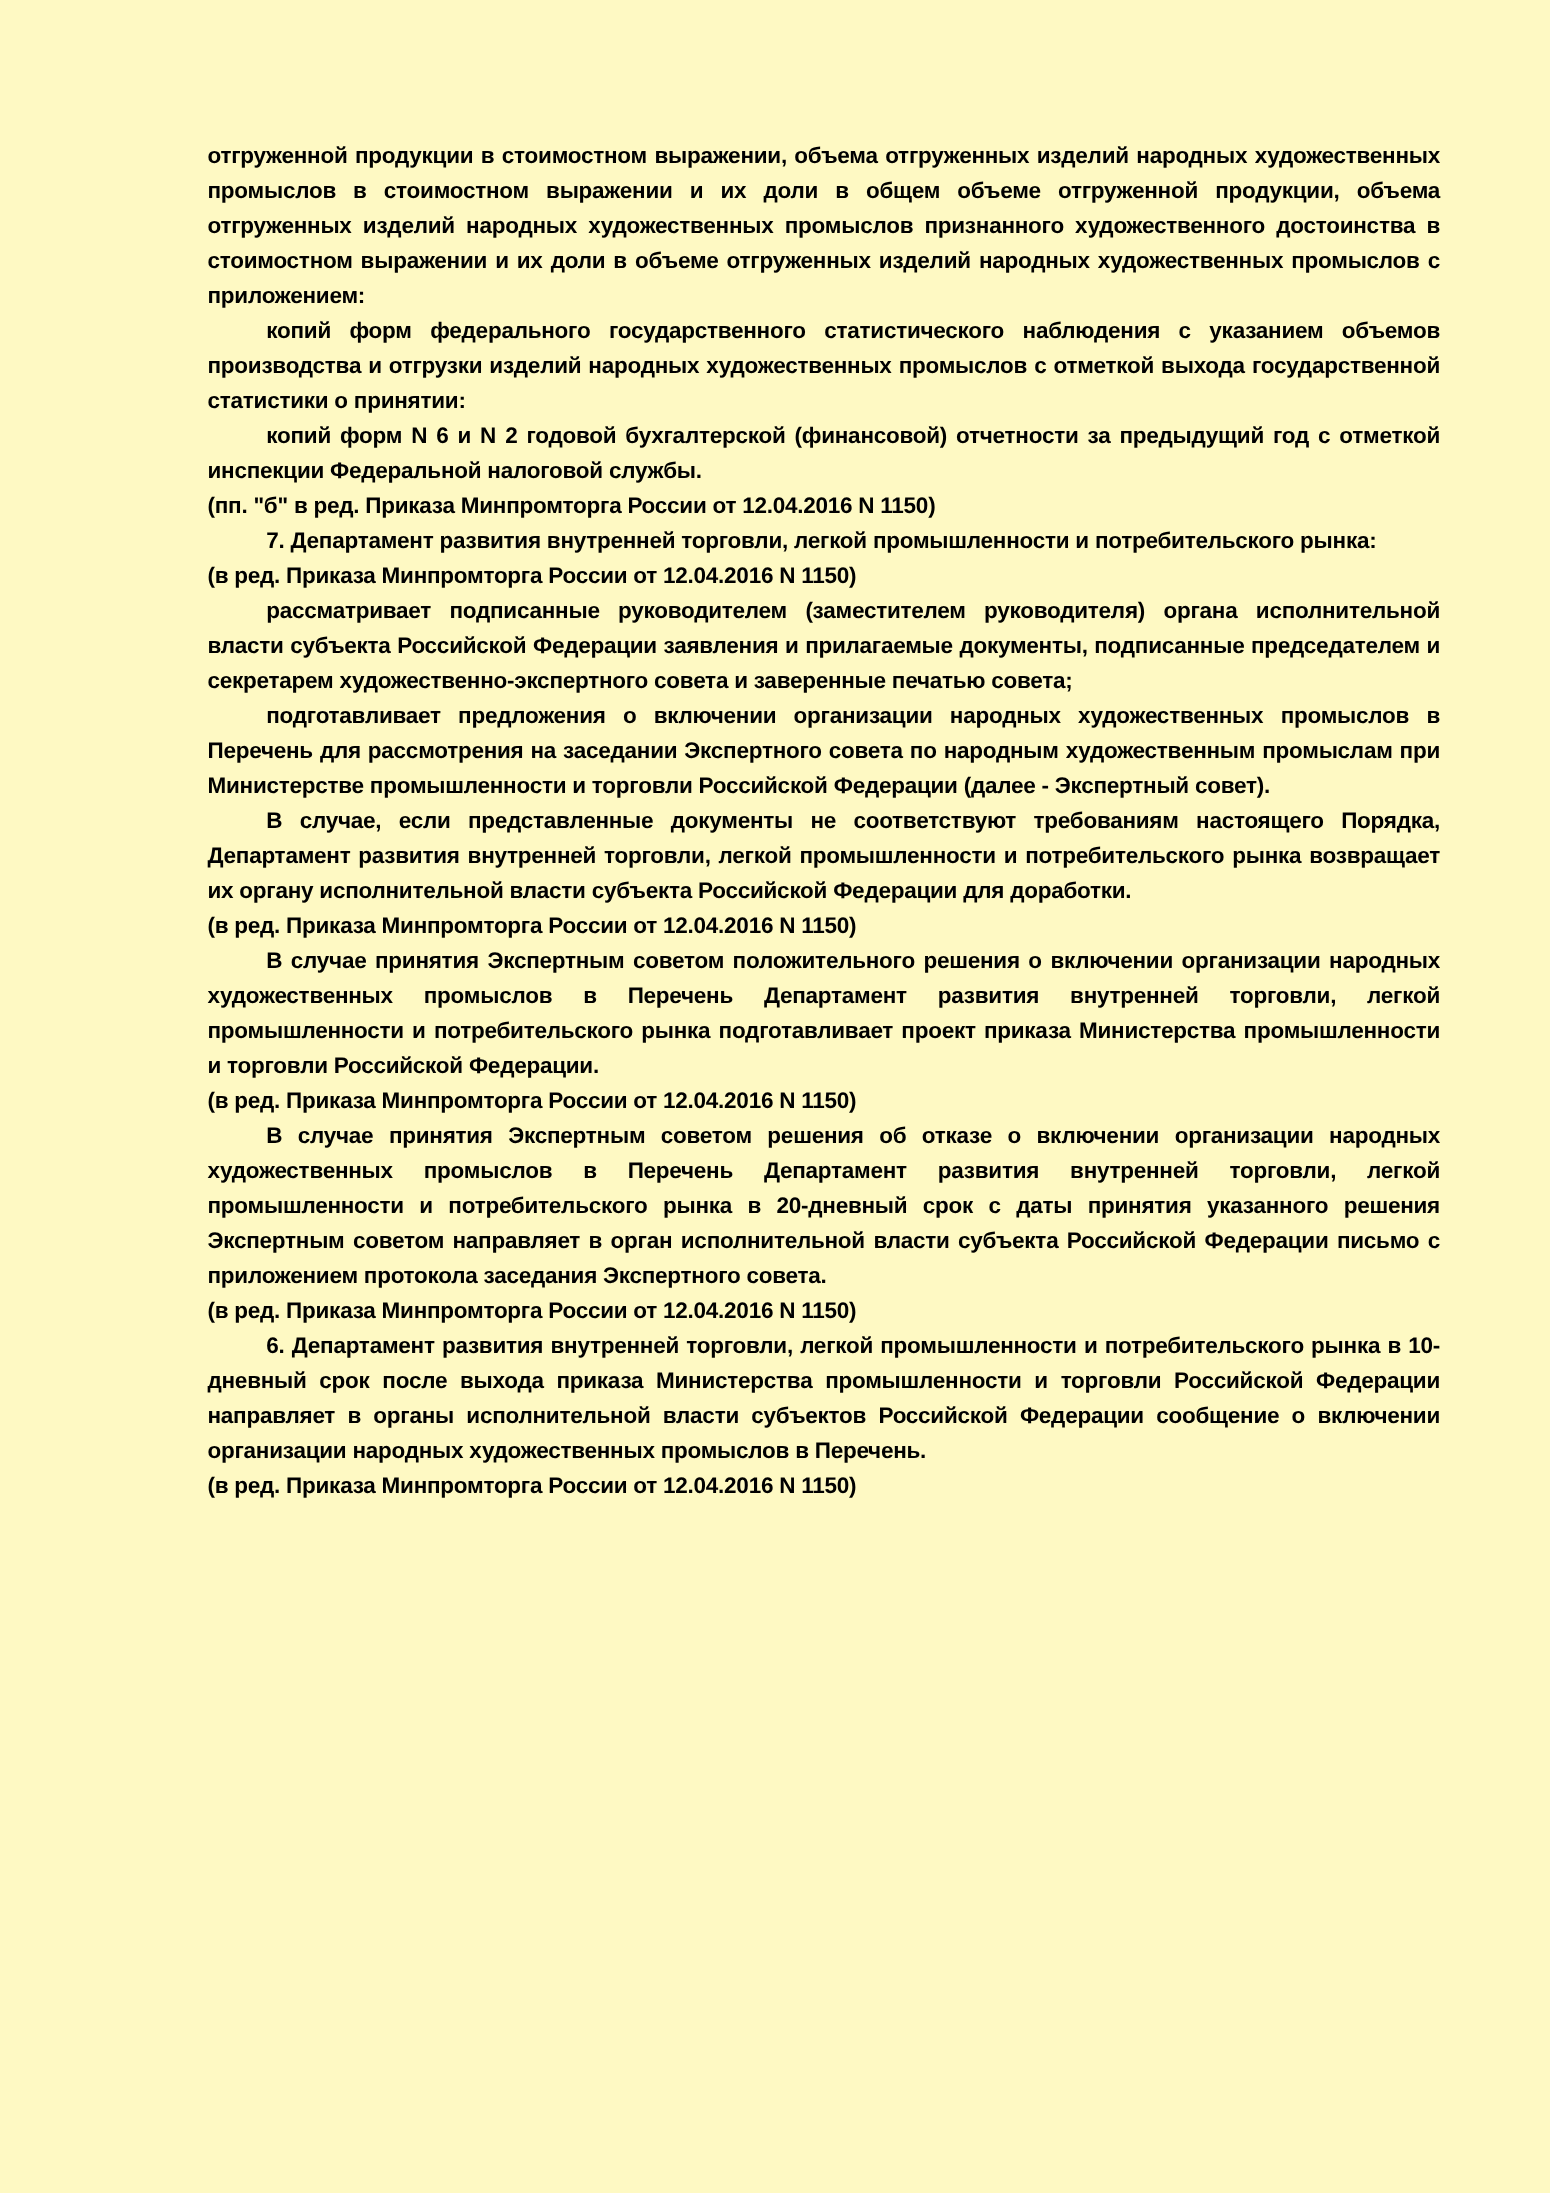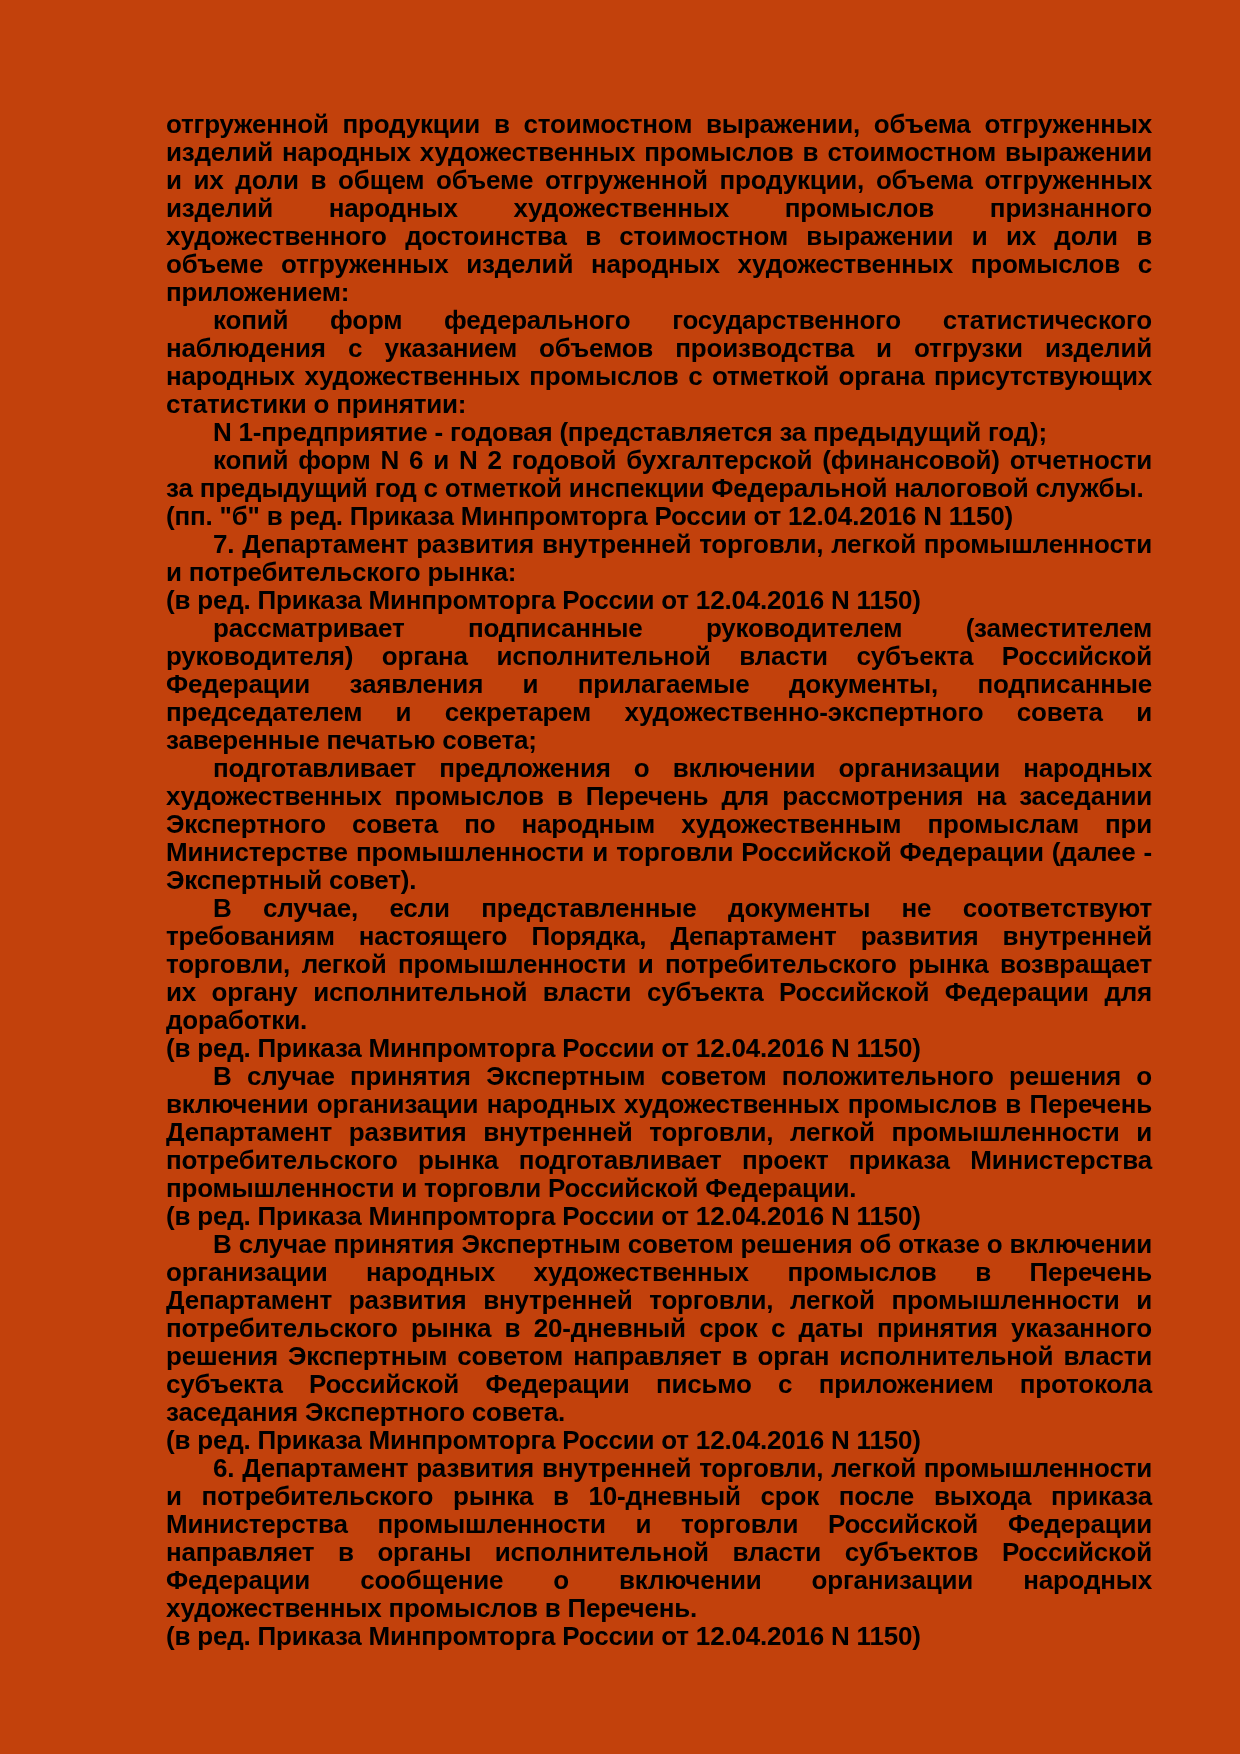--- a/index.html
+++ b/index.html
@@ -6,26 +6,26 @@
   html, body {
     margin: 0;
     padding: 0;
     background: #ffffff;
   }
   .page {
     position: relative;
     width: 1240px;
     height: 1754px;
     box-sizing: border-box;
-    background: #c2410c;
+    background: #fef9c3;
     color: #000000;
     padding: 110px 88px 0 166px;
     font-family: "Liberation Sans", sans-serif;
     font-weight: bold;
-    font-size: 26px;
+    font-size: 18px;
     line-height: 28px;
     letter-spacing: -0.2px;
     text-align: justify;
     overflow: hidden;
   }
   .page p {
     margin: 0;
     padding: 0;
   }
   p.ind {
@@ -33,22 +33,21 @@
   }
   p.cont, p.note {
     text-indent: 0;
   }
 </style>
 </head>
 <body>
 
 <div class="page">
   <p class="cont">отгруженной продукции в стоимостном выражении, объема отгруженных изделий народных художественных промыслов в стоимостном выражении и их доли в общем объеме отгруженной продукции, объема отгруженных изделий народных художественных промыслов признанного художественного достоинства в стоимостном выражении и их доли в объеме отгруженных изделий народных художественных промыслов с приложением:</p>
-  <p class="ind">копий форм федерального государственного статистического наблюдения с указанием объемов производства и отгрузки изделий народных художественных промыслов с отметкой органа присутствующих статистики о принятии:</p>
-  <p class="ind">N 1-предприятие - годовая (представляется за предыдущий год);</p>
+  <p class="ind">копий форм федерального государственного статистического наблюдения с указанием объемов производства и отгрузки изделий народных художественных промыслов с отметкой выхода государственной статистики о принятии:</p>
   <p class="ind">копий форм N 6 и N 2 годовой бухгалтерской (финансовой) отчетности за предыдущий год с отметкой инспекции Федеральной налоговой службы.</p>
   <p class="note">(пп. "б" в ред. Приказа Минпромторга России от 12.04.2016 N 1150)</p>
   <p class="ind">7. Департамент развития внутренней торговли, легкой промышленности и потребительского рынка:</p>
   <p class="note">(в ред. Приказа Минпромторга России от 12.04.2016 N 1150)</p>
   <p class="ind">рассматривает подписанные руководителем (заместителем руководителя) органа исполнительной власти субъекта Российской Федерации заявления и прилагаемые документы, подписанные председателем и секретарем художественно-экспертного совета и заверенные печатью совета;</p>
   <p class="ind">подготавливает предложения о включении организации народных художественных промыслов в Перечень для рассмотрения на заседании Экспертного совета по народным художественным промыслам при Министерстве промышленности и торговли Российской Федерации (далее - Экспертный совет).</p>
   <p class="ind">В случае, если представленные документы не соответствуют требованиям настоящего Порядка, Департамент развития внутренней торговли, легкой промышленности и потребительского рынка возвращает их органу исполнительной власти субъекта Российской Федерации для доработки.</p>
   <p class="note">(в ред. Приказа Минпромторга России от 12.04.2016 N 1150)</p>
   <p class="ind">В случае принятия Экспертным советом положительного решения о включении организации народных художественных промыслов в Перечень Департамент развития внутренней торговли, легкой промышленности и потребительского рынка подготавливает проект приказа Министерства промышленности и торговли Российской Федерации.</p>
   <p class="note">(в ред. Приказа Минпромторга России от 12.04.2016 N 1150)</p>

